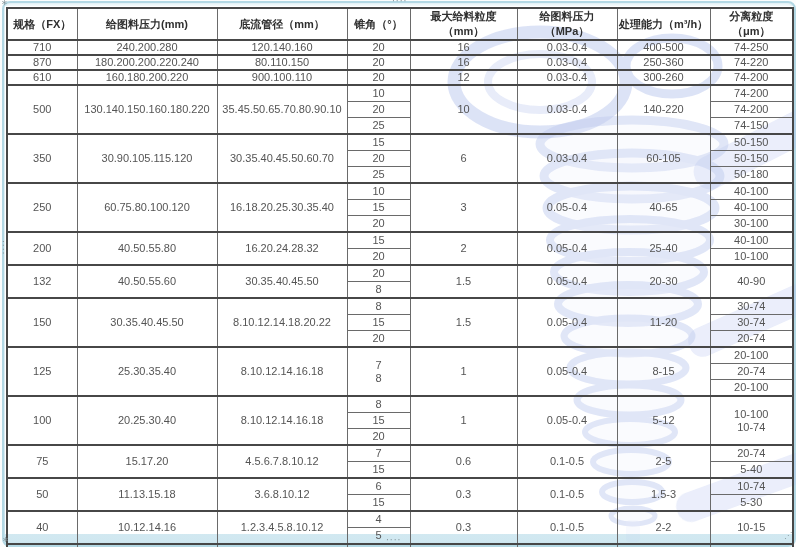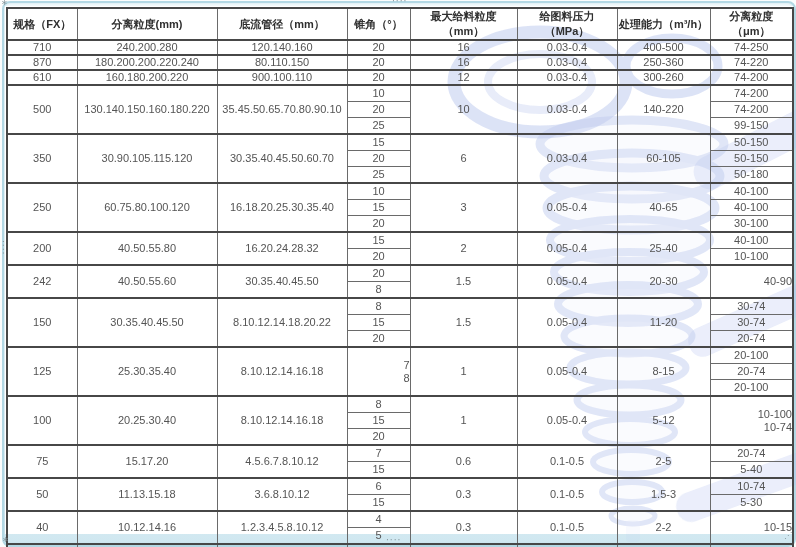--- a/index.html
+++ b/index.html
@@ -34,21 +34,21 @@
     border:1px solid #6a6a6a;text-align:center;vertical-align:middle;
     padding:0;overflow:hidden;
   }
   .spec thead th{
     height:21px;font-size:11px;font-weight:bold;color:#2f2f2f;
     border-bottom:2px solid #474747;background:transparent;letter-spacing:0;
   }
   .spec td{height:15px;font-size:11px;color:#545454;line-height:1.15;}
   .spec tr.single td{height:13px;}
   .spec tr.group-start td{border-top:2px solid #474747;}
-  .spec td.ml{white-space:pre-line;text-align:right;}
+  .spec td.ml{white-space:pre-line;}
   
   .handle{position:absolute;color:#88989e;font-size:9px;line-height:6px;letter-spacing:1px;
     font-family:"DejaVu Sans",sans-serif;user-select:none;}
   .h-corner{font-size:8px;}
   .h-left{transform:rotate(90deg);transform-origin:left top;}
 </style>
 </head>
 <body>
 
 <div class="pic-frame"></div>
@@ -90,21 +90,21 @@
       <col style="width:130px">
     <col style="width:63px">
       <col style="width:107px">
       <col style="width:100px">
     <col style="width:93px">
       <col style="width:83px">
   </colgroup>
   <thead>
       <tr>
         <th>规格（FX）</th>
-        <th>分离粒度(mm)</th>
+        <th>给图料压力(mm)</th>
         <th>底流管径（mm）</th>
         <th>锥角（°）</th>
         <th>最大给料粒度（mm）</th>
         <th>给图料压力（MPa）</th>
         <th>处理能力（m³/h）</th>
         <th>分离粒度（μm）</th>
       </tr>
     </thead>
   <tbody>
       <tr class="single group-start">
@@ -146,21 +146,21 @@
         <td rowspan="3">0.03-0.4</td>
         <td rowspan="3">140-220</td>
         <td>74-200</td>
       </tr>
       <tr class="">
         <td>20</td>
         <td>74-200</td>
       </tr>
       <tr class="">
         <td>25</td>
-        <td>99-150</td>
+        <td>74-150</td>
       </tr>
       <tr class="group-start">
         <td rowspan="3">350</td>
         <td rowspan="3">30.90.105.115.120</td>
         <td rowspan="3">30.35.40.45.50.60.70</td>
         <td>15</td>
         <td rowspan="3">6</td>
         <td rowspan="3">0.03-0.4</td>
         <td rowspan="3">60-105</td>
         <td>50-150</td>
@@ -199,21 +199,21 @@
         <td rowspan="2">2</td>
         <td rowspan="2">0.05-0.4</td>
         <td rowspan="2">25-40</td>
         <td>40-100</td>
       </tr>
       <tr class="">
         <td>20</td>
         <td>10-100</td>
       </tr>
       <tr class="group-start">
-        <td rowspan="2">242</td>
+        <td rowspan="2">132</td>
         <td rowspan="2">40.50.55.60</td>
         <td rowspan="2">30.35.40.45.50</td>
         <td>20</td>
         <td rowspan="2">1.5</td>
         <td rowspan="2">0.05-0.4</td>
         <td rowspan="2">20-30</td>
         <td rowspan="2" class="ml">40-90</td>
       </tr>
       <tr class="">
         <td>8</td>

